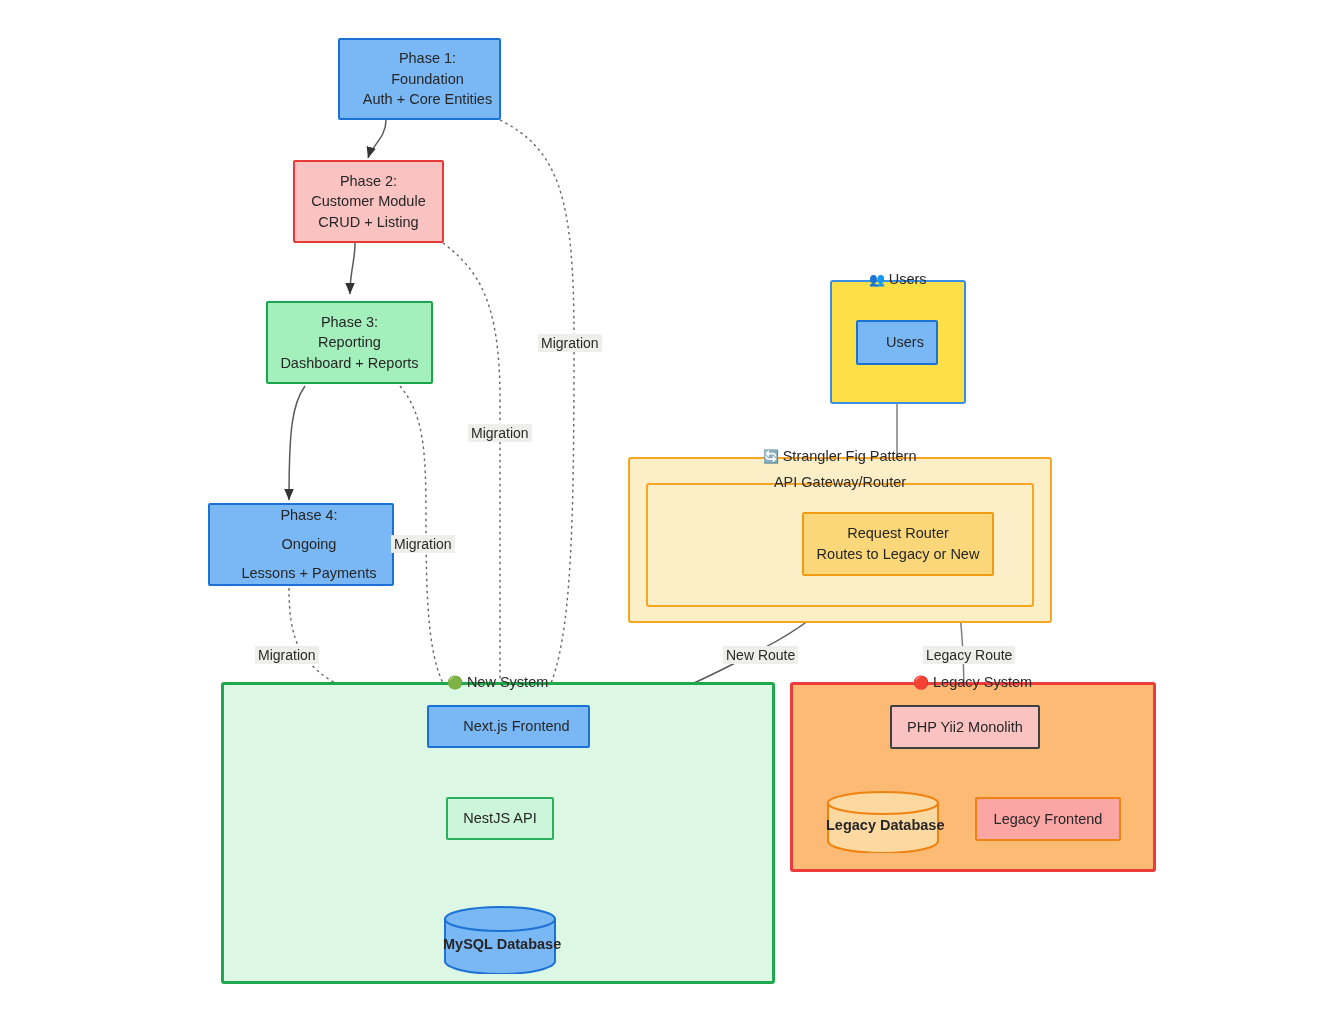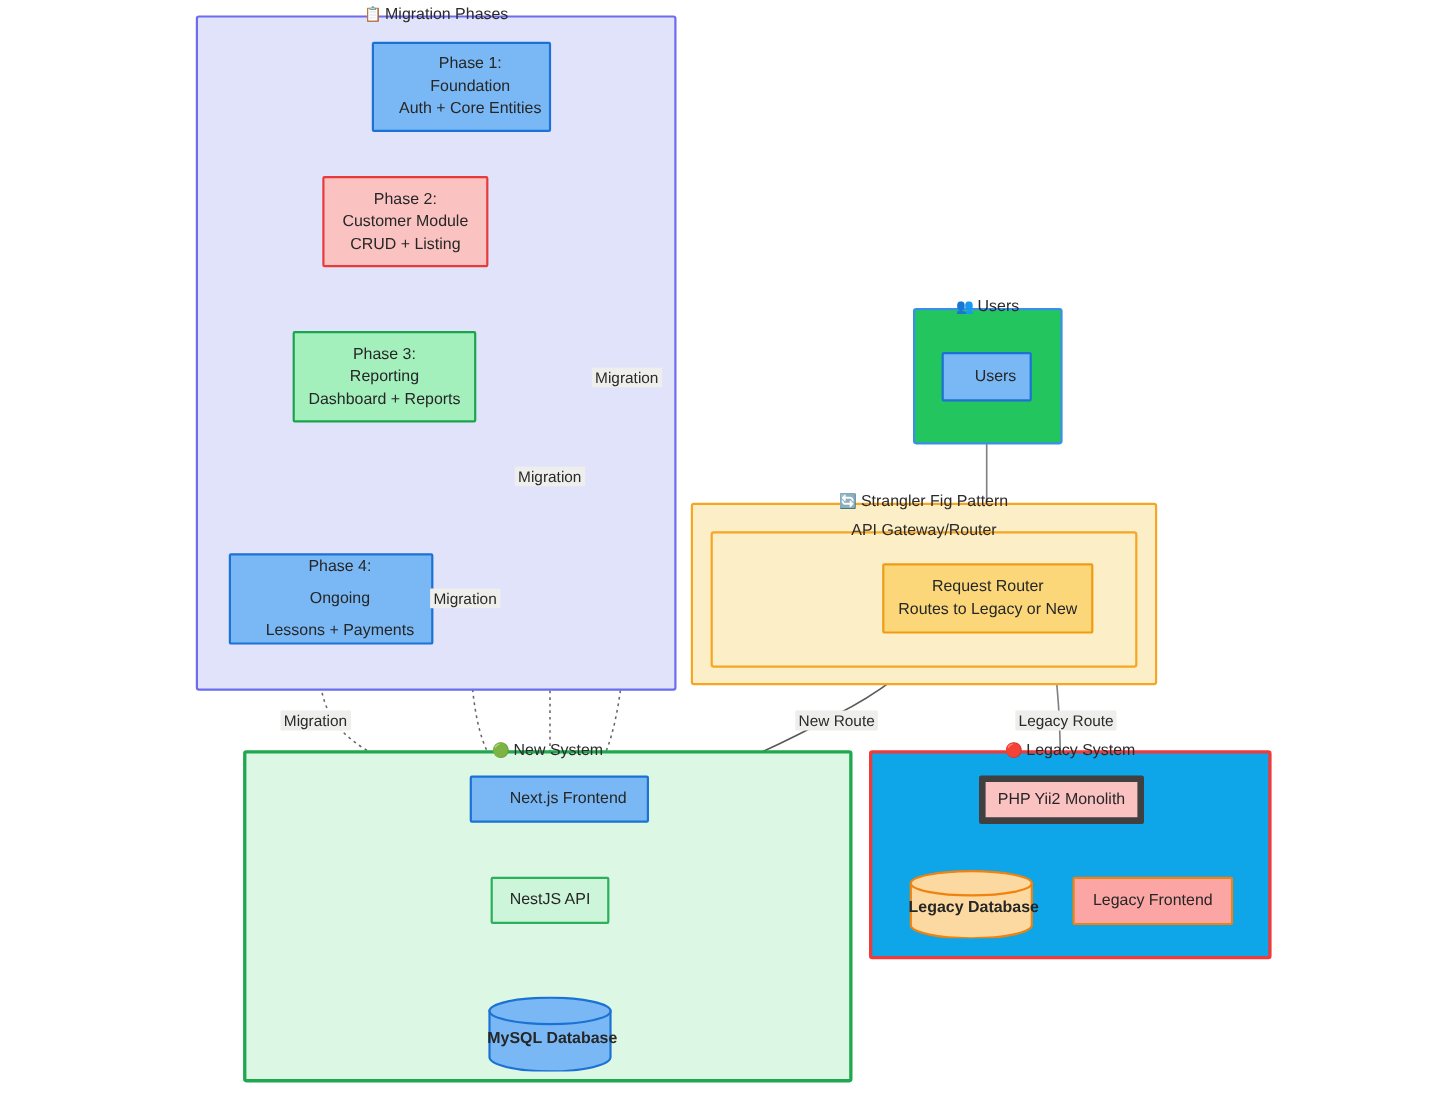--- a/index.html
+++ b/index.html
@@ -44,37 +44,37 @@
   .cluster-title .emo {
     font-size: 13px;
     margin-right: 3px;
   }
   .c-migration {
     border: 2px solid #6c6cf0;
     background: #e1e3fb;
   }
   .c-users {
     border: 2px solid #3a8fe6;
-    background: #22c55e;
+    background: #fde047;
   }
   .c-strangler {
     border: 2px solid #f5a623;
     background: #fcefc7;
   }
   .c-gateway {
     border: 2px solid #f5a623;
     background: #fcefc7;
   }
   .c-new {
     border: 3px solid #1fa84e;
     background: #dcf7e4;
   }
   .c-legacy {
     border: 3px solid #ee3b3b;
-    background: #0ea5e9;
+    background: #fdba74;
   }
   
   .node {
     position: absolute;
     box-sizing: border-box;
     display: flex;
     flex-direction: column;
     align-items: center;
     justify-content: center;
     text-align: center;
@@ -83,21 +83,21 @@
     color: #262626;
     border-radius: 2px;
     z-index: 4;
   }
   .node .ln { display: block; white-space: nowrap; }
   .n-blue    { background: #7ab8f5; border: 2px solid #1b72d4; padding-left: 16px; }
   .n-red     { background: #fbc2c2; border: 2px solid #e93a3a; }
   .n-green   { background: #a4f0bd; border: 2px solid #1aa44c; }
   .n-green-lt{ background: #ccf5da; border: 2px solid #2bb05c; }
   .n-amber   { background: #fbd77a; border: 2px solid #ef9b13; }
-  .n-pink    { background: #fbc2c2; border: 6px solid #404040; }
+  .n-pink    { background: #fbc2c2; border: 2px solid #404040; }
   .n-orange  { background: #fca5a5; border: 2px solid #f0820f; }
 
   
   .cyl {
     position: absolute;
     z-index: 4;
     font-weight: bold;
   }
   .cyl svg { display: block; }
   .cyl .cyl-label {
@@ -164,25 +164,20 @@
       <path d="M500,120 C560,150 574,200 574,340 C574,520 572,640 548,690 C536,712 524,718 516,720" marker-end="url(#arrowd)"></path>
 
       <path d="M443,243 C478,270 500,300 500,400 C500,560 500,650 500,702" marker-end="url(#arrowd)"></path>
 
       <path d="M400,386 C424,415 426,450 426,520 C426,620 430,670 452,698 C460,708 468,712 474,716" marker-end="url(#arrowd)"></path>
 
       <path d="M289,588 C289,640 300,660 330,680 C370,704 410,716 436,722" marker-end="url(#arrowd)"></path>
     </g>
   </svg>
 
-  <div class="cluster c-migration" style="left:178px; top:14px; width:437px; height:614px;">
-    <div class="cluster-title">
-      <span class="emo">📋</span><span>Migration Phases</span>
-    </div>
-  </div>
 
   <div class="node n-blue" style="left:338px; top:38px; width:163px; height:82px;">
     <span class="ln">Phase 1:</span>
     <span class="ln">Foundation</span>
     <span class="ln">Auth + Core Entities</span>
   </div>
 
   <div class="node n-red" style="left:293px; top:160px; width:151px; height:83px;">
     <span class="ln">Phase 2:</span>
     <span class="ln">Customer Module</span>

